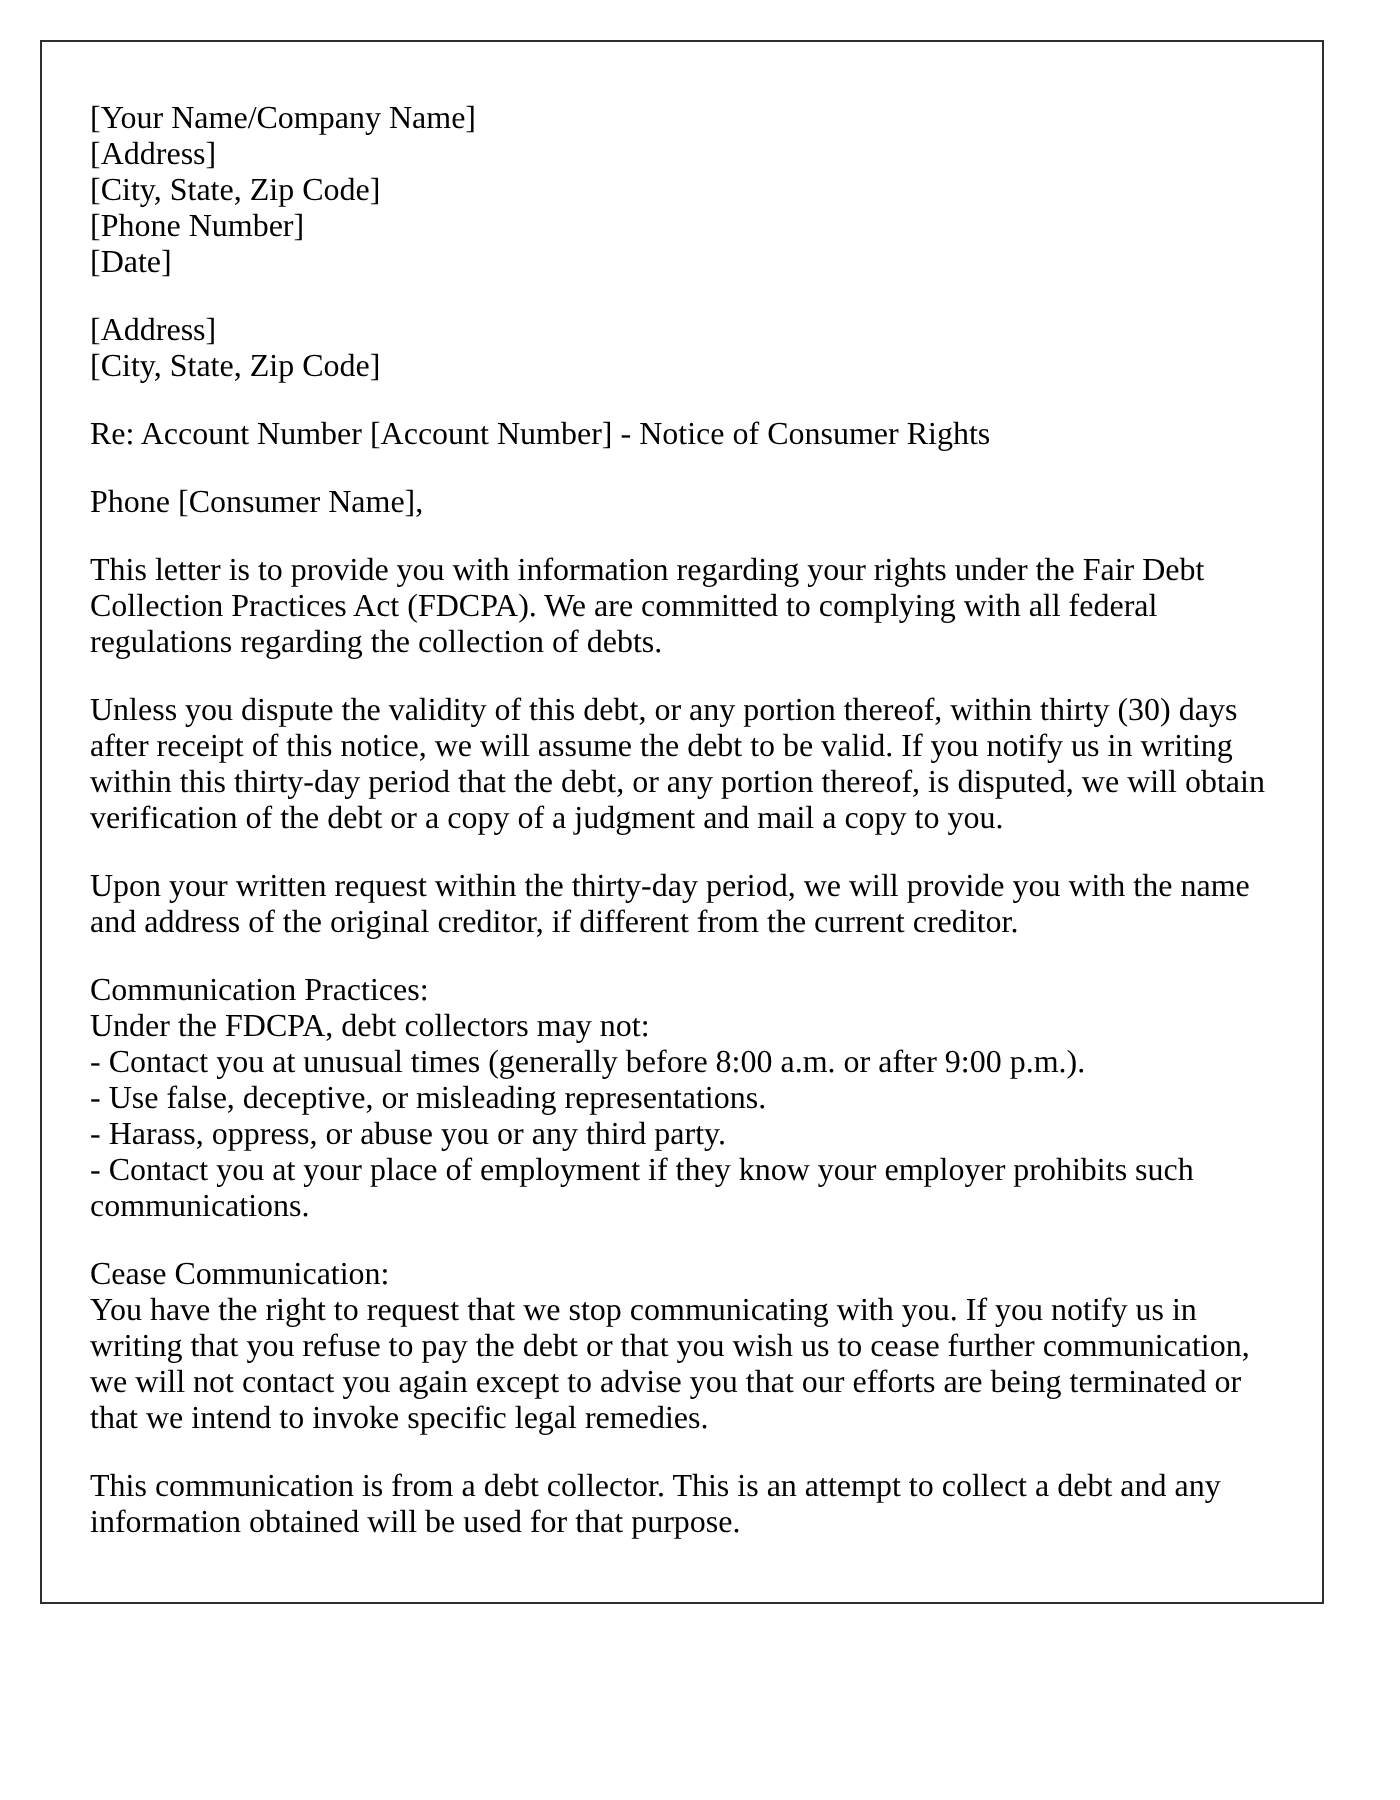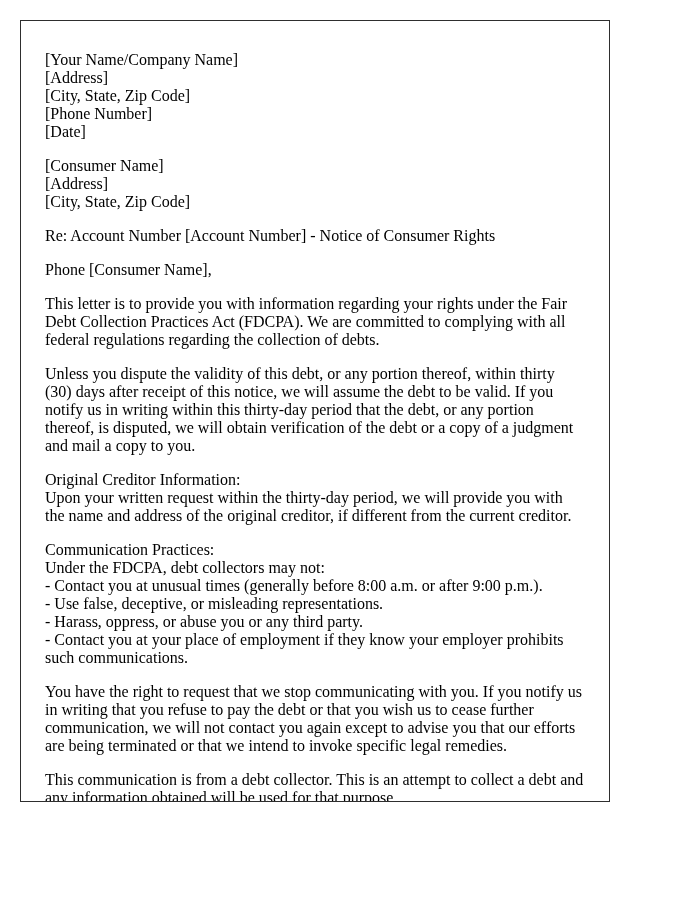--- a/index.html
+++ b/index.html
@@ -11,21 +11,21 @@
     width: 700px;
     height: 900px;
     position: relative;
     font-family: "Liberation Serif", "DejaVu Serif", serif;
     color: #000000;
   }
   .letter-frame {
     position: absolute;
     left: 20px;
     top: 20px;
-    width: 590px;
+    width: 642px;
     height: 782px;
     box-sizing: border-box;
     border: 1px solid #2e2e2e;
     padding: 14px 24px 0 24px;
     overflow: hidden;
     background: #ffffff;
     font-size: 16px;
     line-height: 18px;
   }
   .para {
@@ -45,48 +45,47 @@
 
   <div class="para">
     <span class="line">[Your Name/Company Name]</span>
     <span class="line">[Address]</span>
     <span class="line">[City, State, Zip Code]</span>
     <span class="line">[Phone Number]</span>
     <span class="line">[Date]</span>
   </div>
 
   <div class="para">
-    <span class="line">[Consumer Name]</span>
     <span class="line">[Address]</span>
     <span class="line">[City, State, Zip Code]</span>
   </div>
 
   <div class="para bold">Re: Account Number [Account Number] - Notice of Consumer Rights</div>
 
   <div class="para">Phone [Consumer Name],</div>
 
   <div class="para">This letter is to provide you with information regarding your rights under the Fair Debt Collection Practices Act (FDCPA). We are committed to complying with all federal regulations regarding the collection of debts.</div>
 
   <div class="para">
     <span class="line">Unless you dispute the validity of this debt, or any portion thereof, within thirty (30) days after receipt of this notice, we will assume the debt to be valid. If you notify us in writing within this thirty-day period that the debt, or any portion thereof, is disputed, we will obtain verification of the debt or a copy of a judgment and mail a copy to you.</span>
   </div>
 
   <div class="para">
-    <span class="line bold">Original Creditor Information:</span>
     <span class="line">Upon your written request within the thirty-day period, we will provide you with the name and address of the original creditor, if different from the current creditor.</span>
   </div>
 
   <div class="para">
     <span class="line bold">Communication Practices:</span>
     <span class="line">Under the FDCPA, debt collectors may not:</span>
     <span class="line">- Contact you at unusual times (generally before 8:00 a.m. or after 9:00 p.m.).</span>
     <span class="line">- Use false, deceptive, or misleading representations.</span>
     <span class="line">- Harass, oppress, or abuse you or any third party.</span>
     <span class="line">- Contact you at your place of employment if they know your employer prohibits such communications.</span>
   </div>
 
   <div class="para">
+    <span class="line bold">Cease Communication:</span>
     <span class="line">You have the right to request that we stop communicating with you. If you notify us in writing that you refuse to pay the debt or that you wish us to cease further communication, we will not contact you again except to advise you that our efforts are being terminated or that we intend to invoke specific legal remedies.</span>
   </div>
 
   <div class="para">This communication is from a debt collector. This is an attempt to collect a debt and any information obtained will be used for that purpose.</div>
 
 </div>
 
 </body></html>

